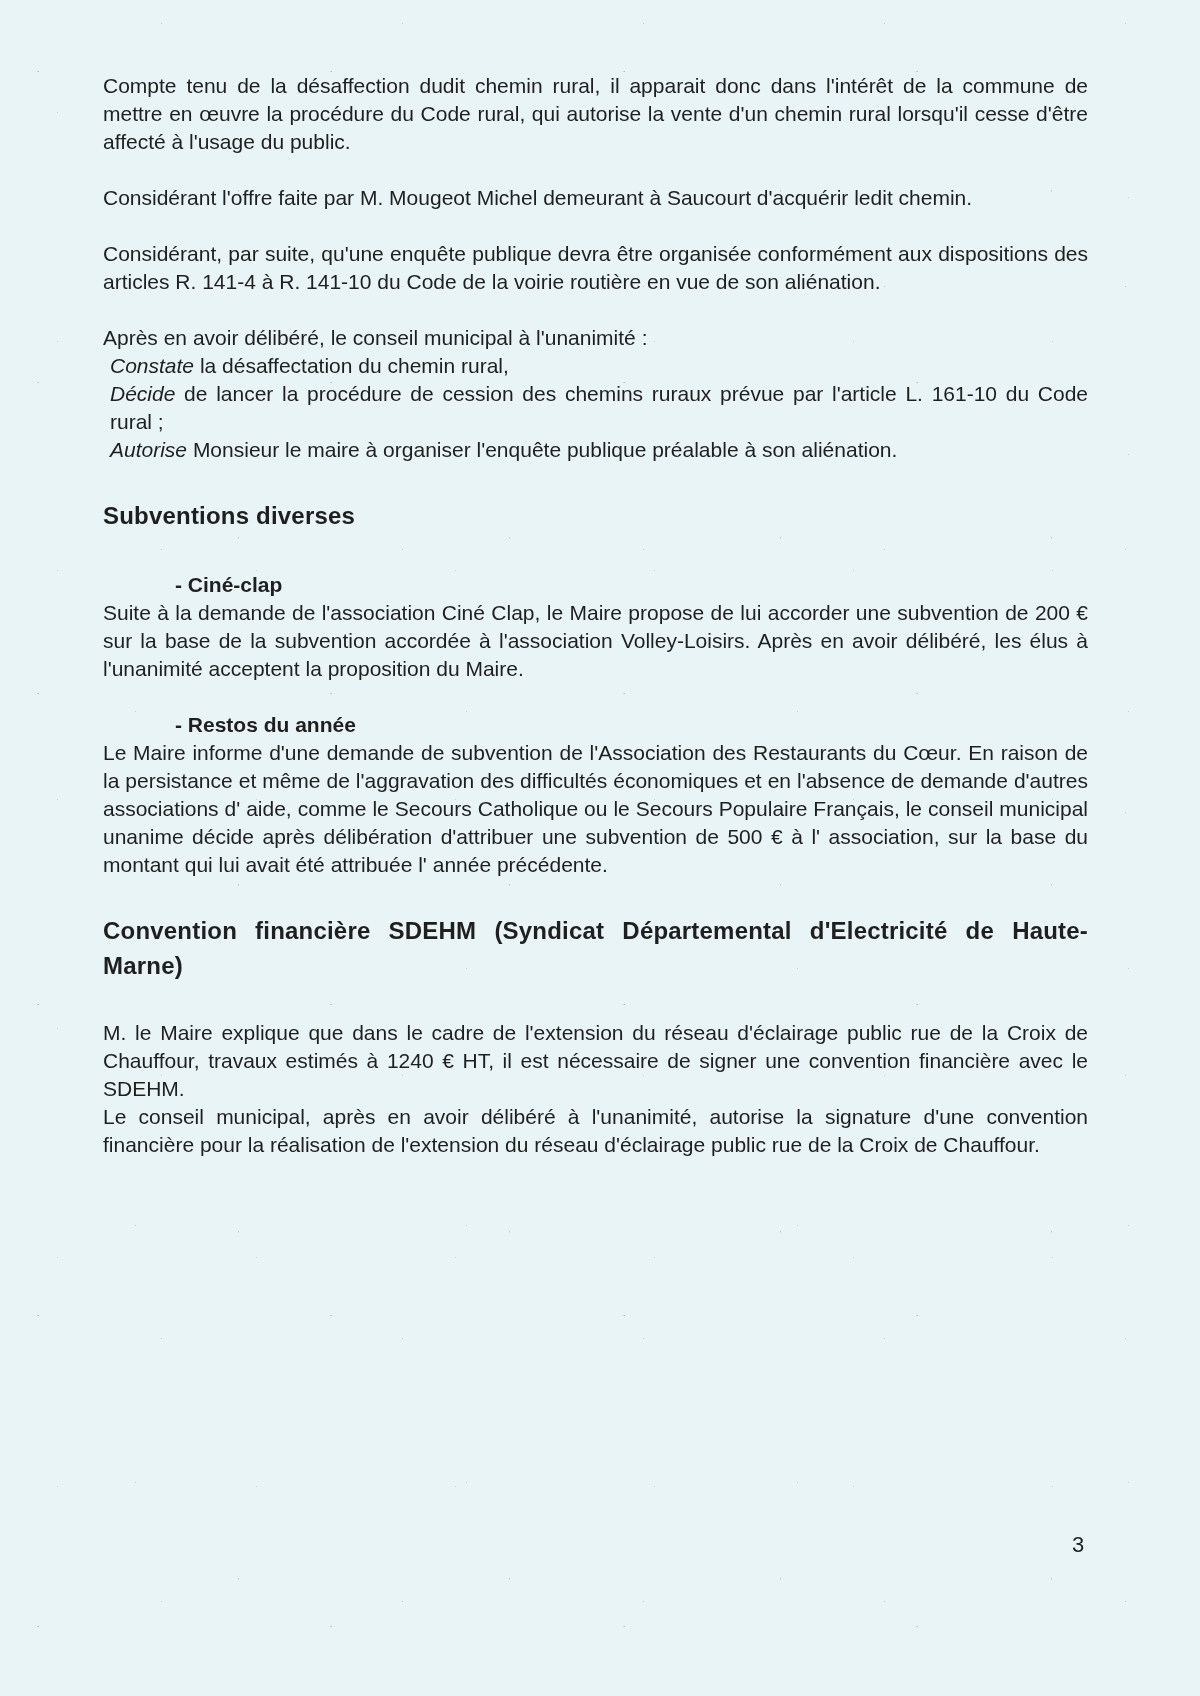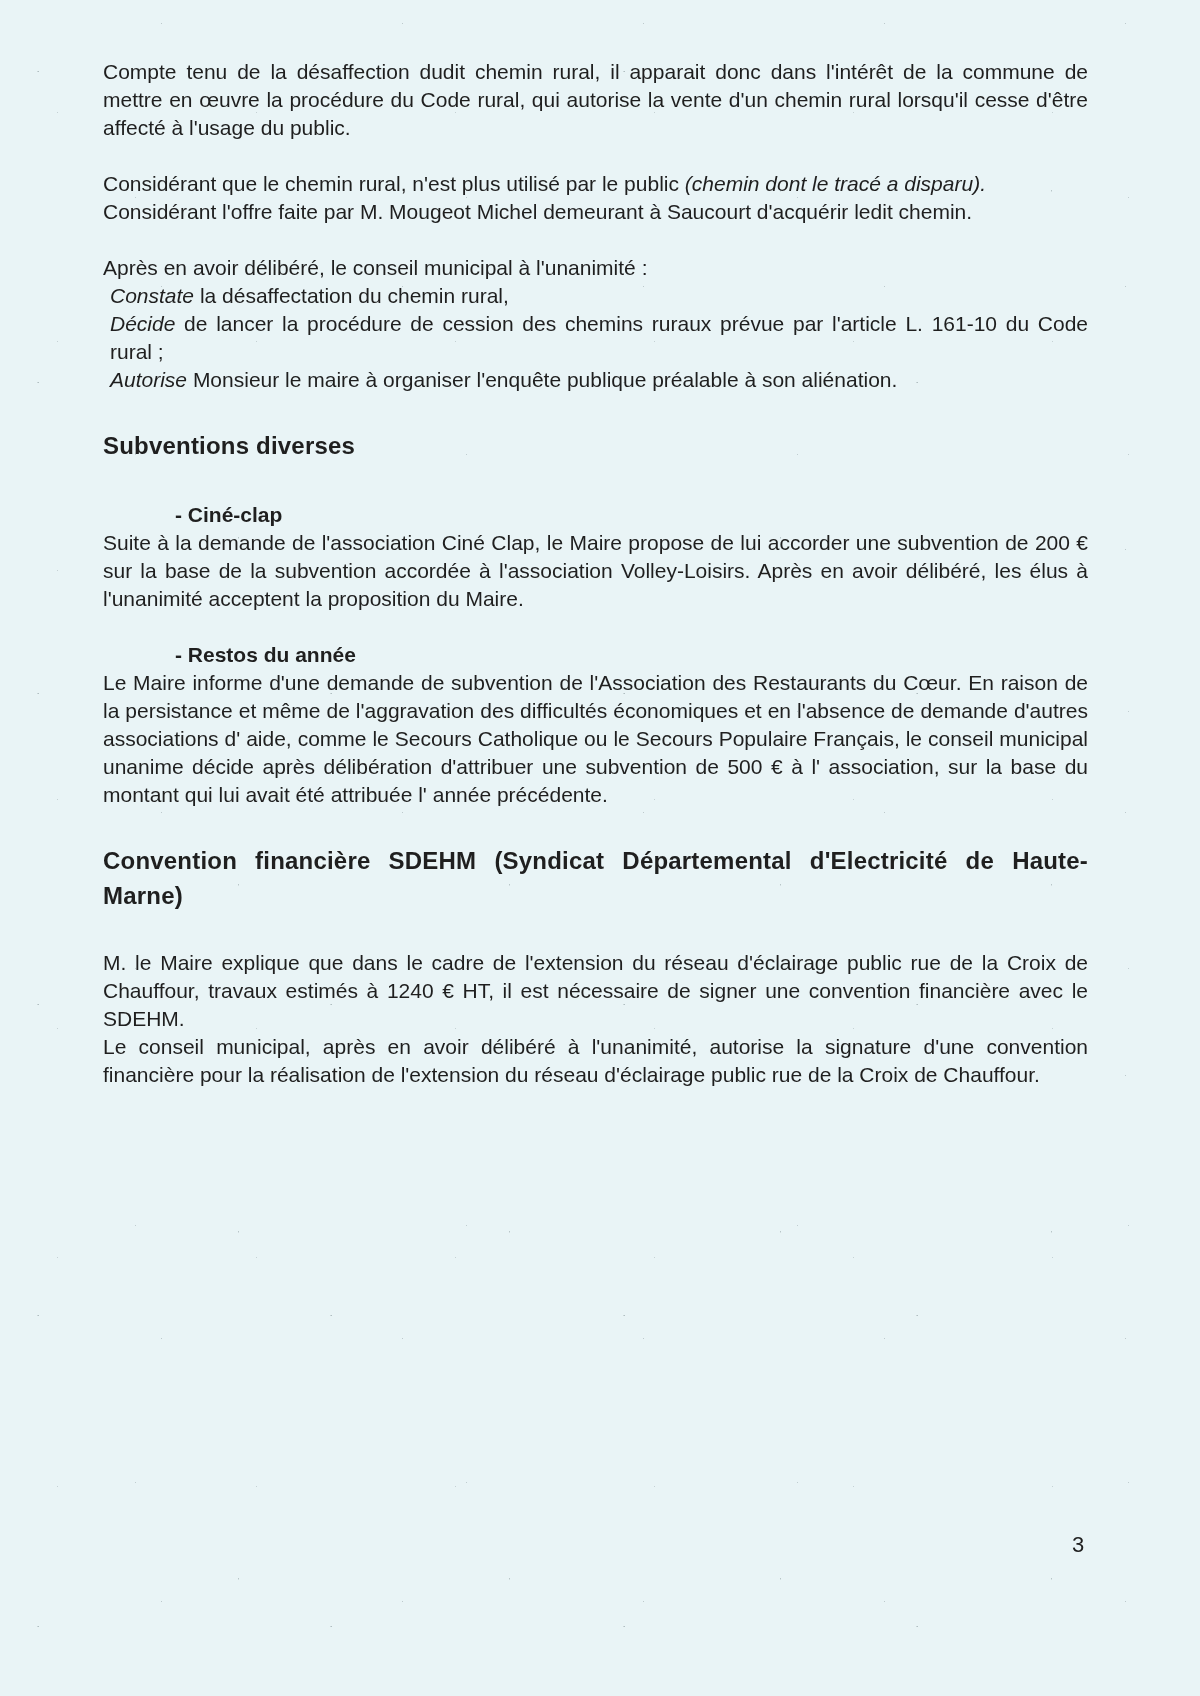--- a/index.html
+++ b/index.html
@@ -27,21 +27,21 @@
       radial-gradient(circle 1px at 67% 9%, rgba(30,50,55,0.22) 0 45%, transparent 55%),
       radial-gradient(circle 1px at 41% 77%, rgba(30,50,55,0.20) 0 45%, transparent 55%),
       radial-gradient(circle 1.3px at 88% 55%, rgba(30,50,55,0.24) 0 45%, transparent 55%),
       radial-gradient(circle 1px at 29% 49%, rgba(30,50,55,0.18) 0 45%, transparent 55%);
     background-size: 293px 311px, 241px 263px, 331px 257px, 271px 347px, 199px 229px;
     background-repeat: repeat;
   }
   .content {
     position: absolute;
     left: 103px;
-    top: 58px;
+    top: 72px;
     width: 985px;
     font-size: 21px;
     line-height: 28px;
   }
   .content p {
     margin: 0;
     text-align: justify;
   }
   .sp-after { margin-bottom: 28px !important; }
   .sp-after-lg { margin-bottom: 34px !important; }
@@ -73,24 +73,24 @@
   em { font-style: italic; }
 </style>
 </head>
 <body>
 
 <div class="page">
   <div class="content">
 
     <p class="sp-after">Compte tenu de la désaffection dudit chemin rural, il apparait donc dans l'intérêt de la commune de mettre en œuvre la procédure du Code rural, qui autorise la vente d'un chemin rural lorsqu'il cesse d'être affecté à l'usage du public.</p>
 
-    <p><span>Considérant que le chemin rural, n'est plus utilisé par le public </span><em>(chemin dont le tracé a disparu).</em></p>
 
     <p class="sp-after">Considérant l'offre faite par M. Mougeot Michel demeurant à Saucourt d'acquérir ledit chemin.</p>
 
+    <p class="sp-after">Considérant, par suite, qu'une enquête publique devra être organisée conformément aux dispositions des articles R. 141-4 à R. 141-10 du Code de la voirie routière en vue de son aliénation.</p>
 
     <p>Après en avoir délibéré,  le conseil municipal à l'unanimité :</p>
 
     <p class="resolution-item"><em>Constate</em><span> la désaffectation du chemin rural,</span></p>
 
     <p class="resolution-item"><em>Décide</em><span> de lancer la procédure de cession des chemins ruraux prévue par l'article L. 161-10 du Code rural ;</span></p>
 
     <p class="resolution-item sp-after-lg"><em>Autorise</em><span> Monsieur le maire à organiser l'enquête publique préalable à son aliénation.</span></p>
 
     <p class="heading">Subventions diverses</p>

